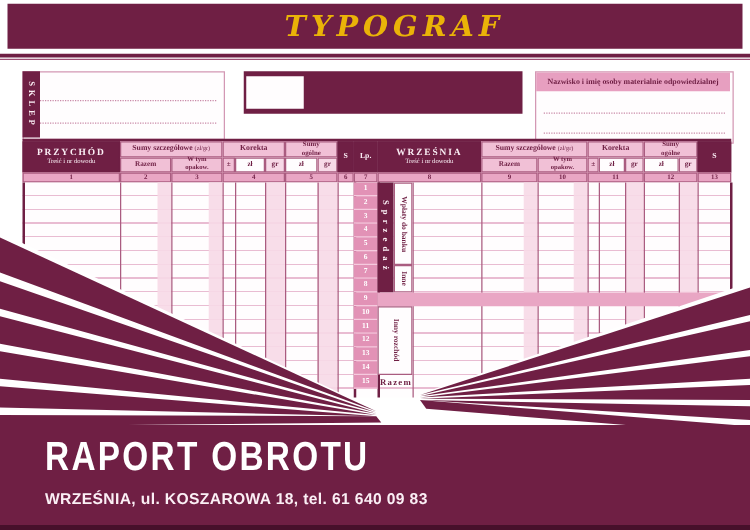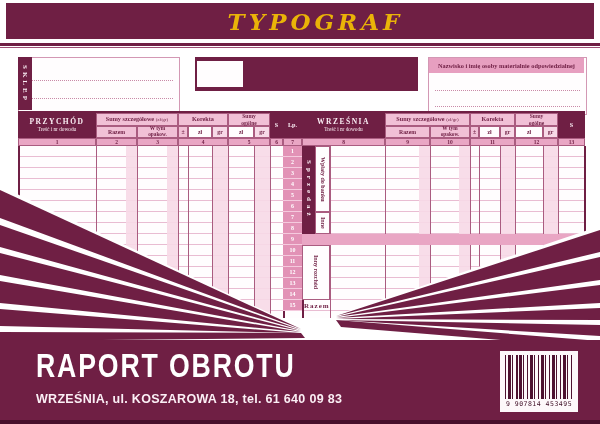--- a/index.html
+++ b/index.html
@@ -305,19 +305,15 @@
     <polygon points="600,285 336,318 600,303" fill="#6f1f44"></polygon>
     <polygon points="600,308 336,319 600,320" fill="#6f1f44"></polygon>
     <polygon points="600,325 336,320 600,336" fill="#6f1f44"></polygon>
     <polygon points="336,320 600,341 600,348 341,327" fill="#6f1f44"></polygon>
   </svg>
 
 
   <div class="abs footer"></div>
   <div class="abs footer-title">RAPORT OBROTU</div>
   <div class="abs footer-addr">WRZEŚNIA,  ul. KOSZAROWA 18, tel. 61 640 09 83</div>
-  <div class="abs barcode">
-    <div class="bars"></div>
-    <div class="bar-num">9 907814 453495</div>
-  </div>
   <div class="abs footer-edge"></div>
 
 </div>
 
 </body></html>

